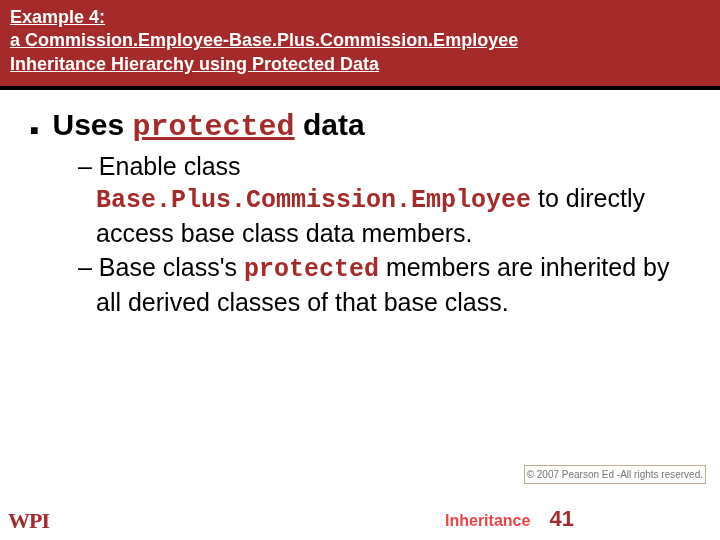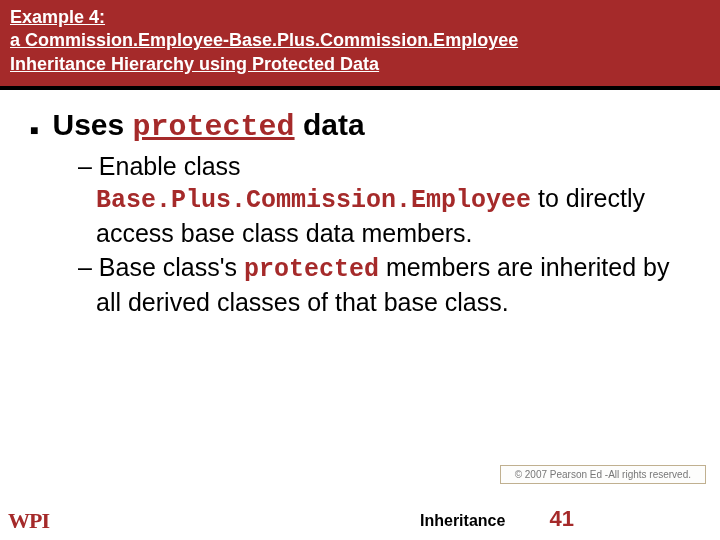--- a/index.html
+++ b/index.html
@@ -83,24 +83,24 @@
     bottom: 10px;
     left: 170px;
     font-size: 16px;
     font-weight: bold;
     color: #000;
     font-family: "Comic Sans MS", Verdana, sans-serif;
   }
   .foot-topic {
     position: absolute;
     bottom: 10px;
-    left: 420px;
+    left: 445px;
     font-size: 16px;
     font-weight: bold;
-    color: #000000;
+    color: #ef4444;
     font-family: "Comic Sans MS", Verdana, sans-serif;
   }
   .foot-num {
     position: absolute;
     bottom: 8px;
     right: 14px;
     font-size: 22px;
     font-weight: bold;
     color: #a52a2a;
     font-family: "Comic Sans MS", Verdana, sans-serif;
@@ -108,21 +108,21 @@
   }
   .copyright {
     position: absolute;
     right: 14px;
     bottom: 56px;
     border: 1px solid #c0b090;
     background: #fdfdfc;
     color: #777;
     font-family: Arial, sans-serif;
     font-size: 10px;
-    padding: 3px 14px;
+    padding: 3px 2px;
   }
 </style>
 </head>
 <body>
 
 <div class="header">
   <div>Example 4:</div>
   <div>a Commission.Employee-Base.Plus.Commission.Employee</div>
   <div>Inheritance Hierarchy using Protected Data</div>
 </div>

